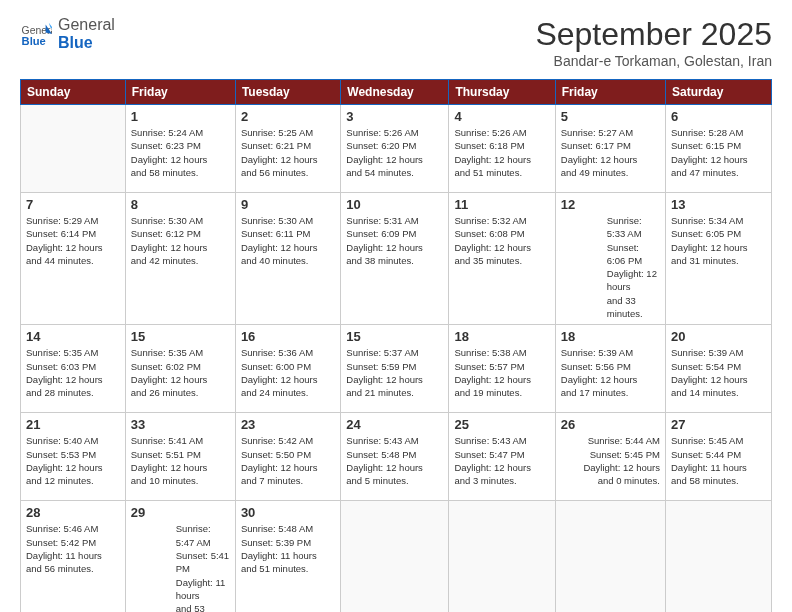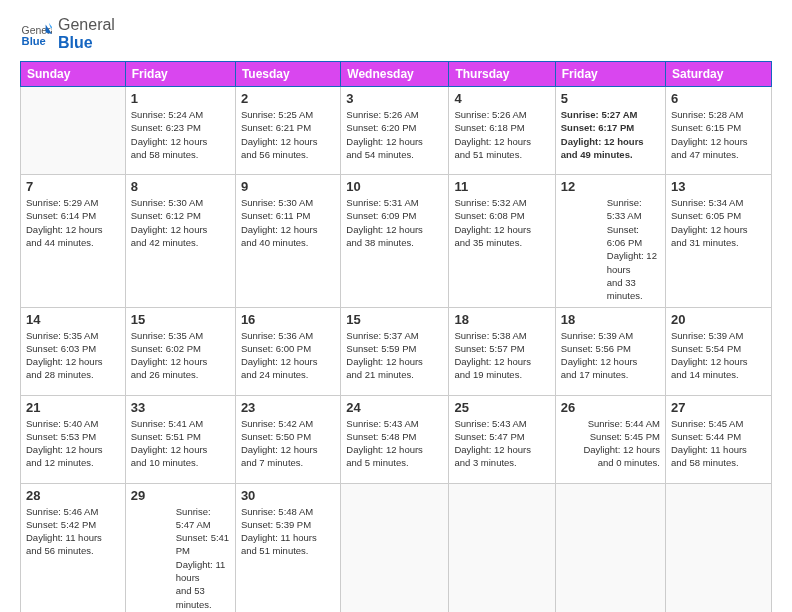--- a/index.html
+++ b/index.html
@@ -41,21 +41,21 @@
     .subtitle {
       font-size: 14px;
       color: #555;
     }
     .calendar {
       width: 100%;
       border-collapse: collapse;
       font-size: 10px;
     }
     .calendar th {
-      background-color: #d946ef;
+      background-color: #7f1d1d;
       color: #fff;
       text-align: left;
       padding: 5px 6px;
       font-size: 12px;
       font-weight: 600;
       border: 1px solid #1565c0;
     }
     .calendar td {
       border: 1px solid #ccc;
       vertical-align: top;
@@ -88,20 +88,24 @@
         <text x="2" y="20" font-size="13" fill="#555" font-family="Arial">General</text>
         <text x="2" y="34" font-size="14" fill="#1565c0" font-weight="bold" font-family="Arial">Blue</text>
         <polygon points="32,8 40,20 32,18" fill="#1565c0"></polygon>
         <polygon points="36,6 42,14 38,12" fill="#42a5f5"></polygon>
       </svg>
       <div style="display:flex;flex-direction:column;line-height:1.1">
         <span style="font-size:16px;color:#555;">General</span>
         <span style="font-size:16px;color:#1565c0;font-weight:bold;">Blue</span>
       </div>
     </div>
+    <div class="title-block">
+      <div class="month-title">September 2025</div>
+      <div class="subtitle">Bandar-e Torkaman, Golestan, Iran</div>
+    </div>
   </div>
 
   <table class="calendar">
     <thead>
       <tr>
         <th>Sunday</th>
         <th>Friday</th>
         <th>Tuesday</th>
         <th>Wednesday</th>
         <th>Thursday</th>
@@ -135,21 +139,21 @@
           </td>
           <td>
             <div class="day-number">4</div>
             <div class="day-info" style="white-space: pre-line;">Sunrise: 5:26 AM
 Sunset: 6:18 PM
 Daylight: 12 hours
 and 51 minutes.</div>
           </td>
           <td>
             <div class="day-number">5</div>
-            <div class="day-info" style="white-space: pre-line; font-weight: bold;">Sunrise: 5:27 AM
+            <div class="day-info" style="white-space: pre-line;">Sunrise: 5:27 AM
 Sunset: 6:17 PM
 Daylight: 12 hours
 and 49 minutes.</div>
           </td>
           <td>
             <div class="day-number">6</div>
             <div class="day-info" style="white-space: pre-line;">Sunrise: 5:28 AM
 Sunset: 6:15 PM
 Daylight: 12 hours
 and 47 minutes.</div>

